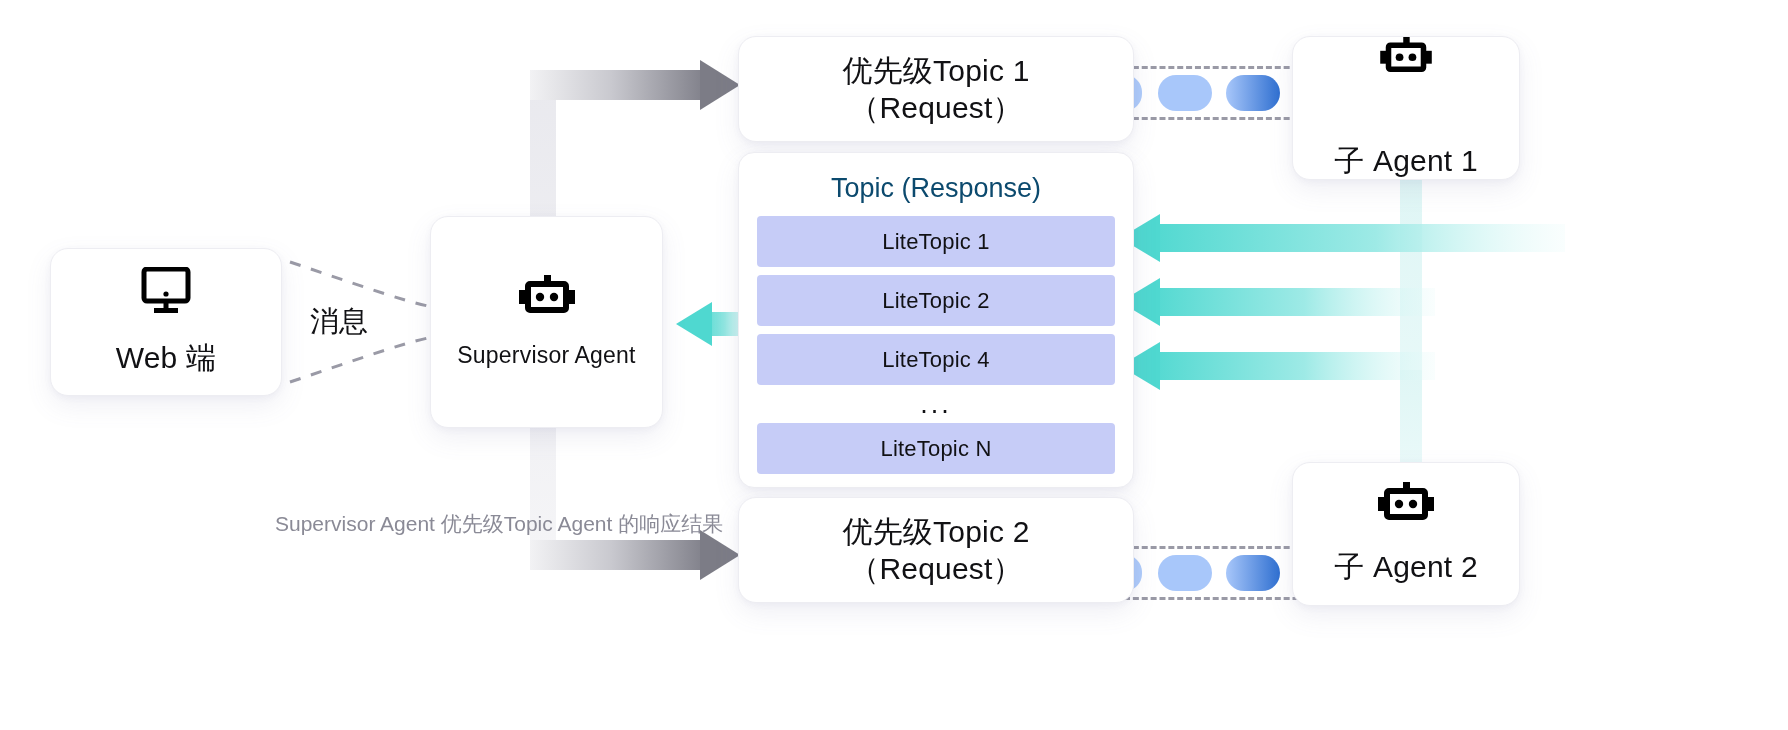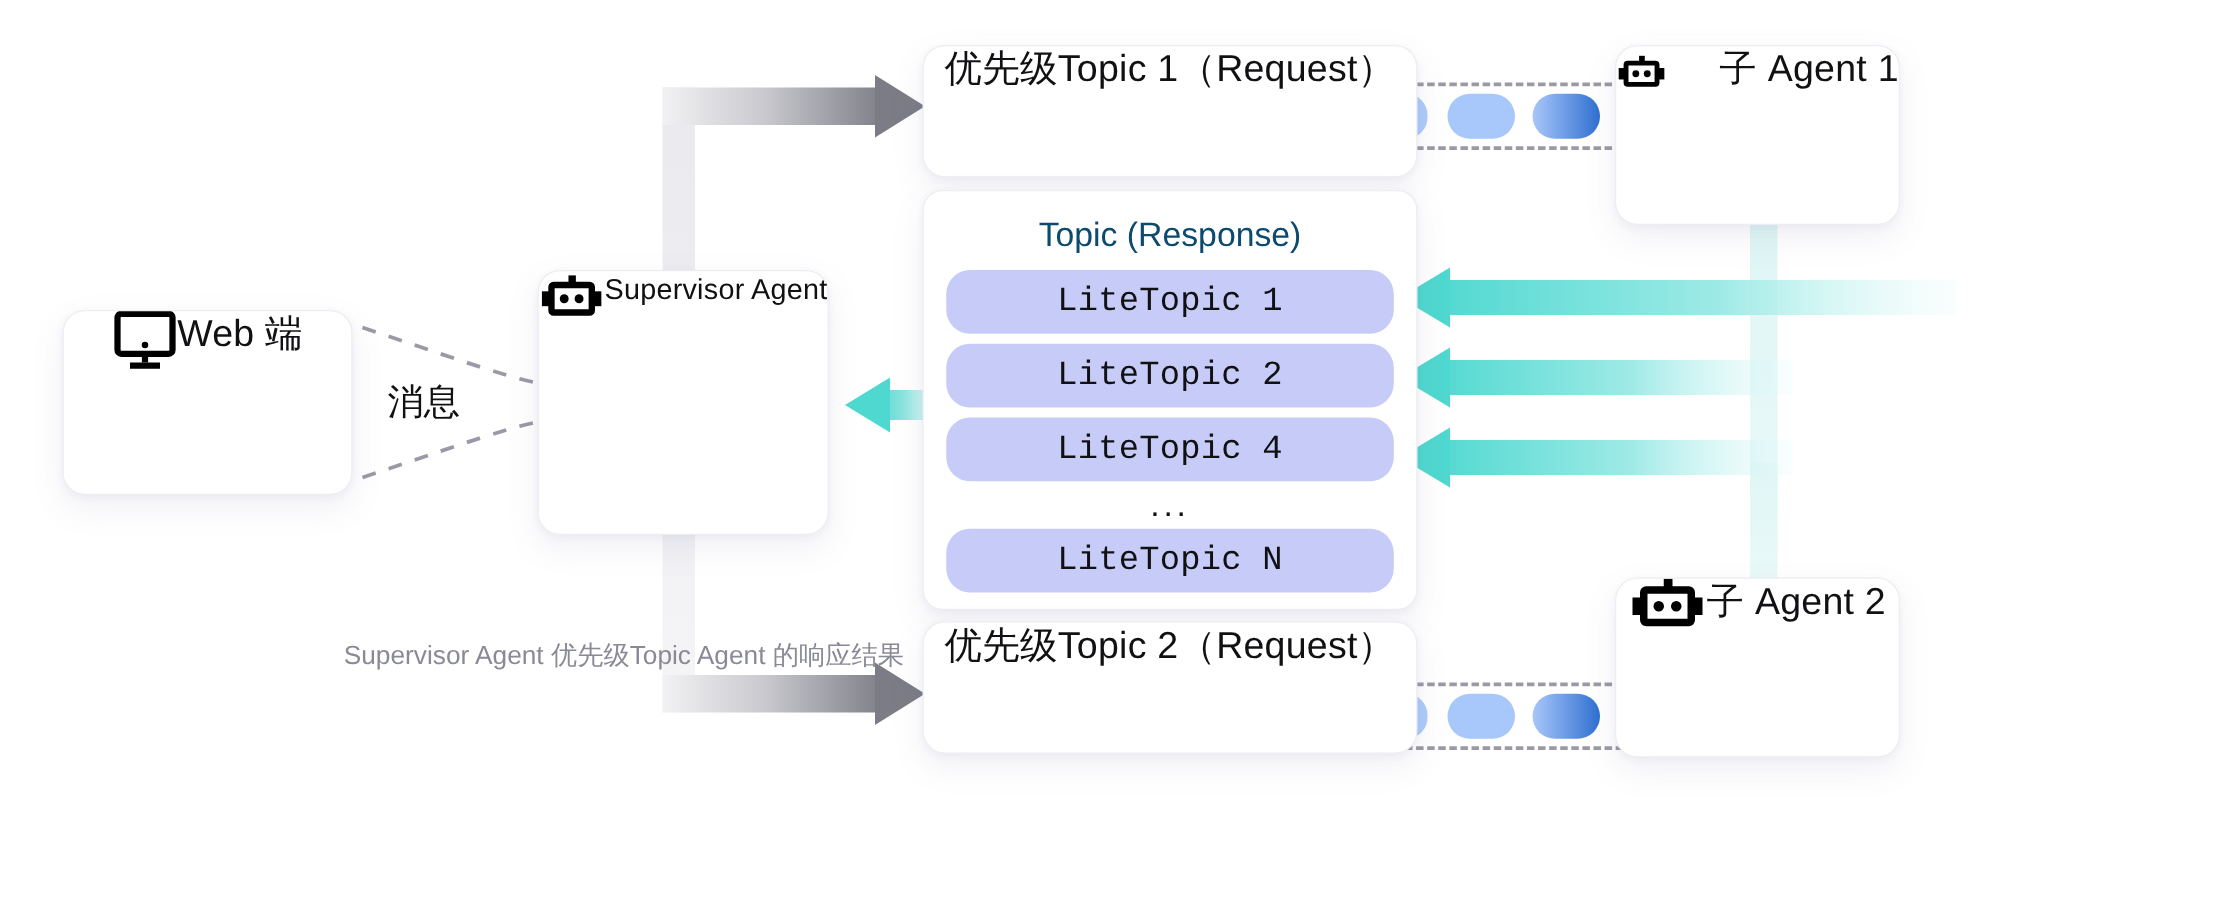--- a/index.html
+++ b/index.html
@@ -11,21 +11,21 @@
   }
   #stage{position:relative;width:1788px;height:730px;background:#fff;overflow:hidden;}
 
   
   .card{
     position:absolute;
     background:#ffffff;
     border:1px solid #ededf2;
     border-radius:18px;
     box-shadow:0 10px 26px rgba(110,110,160,.10), 0 2px 6px rgba(110,110,160,.06);
-    display:flex;flex-direction:row;justify-content:center;
+    display:flex;flex-direction:column;align-items:center;justify-content:center;
     box-sizing:border-box;
     z-index:6;
   }
   .card-label{
     color:#111114;
     font-size:30px;
     line-height:1.25;
     text-align:center;
     white-space:nowrap;
     letter-spacing:.2px;
@@ -52,26 +52,25 @@
     flex-direction:column;align-items:stretch;justify-content:flex-start;
     padding:14px 18px 16px;border-radius:16px;
   }
   #topic-resp .panel-title{
     color:#0c4a6e;font-size:27px;text-align:center;
     margin:6px 0 12px;white-space:nowrap;
   }
   .lite-list{display:flex;flex-direction:column;gap:8px;}
   .lite-topic{
     background:#c6ccf7;
-    border-radius:19px;
+    border-radius:4px;
     height:51px;
     display:flex;align-items:center;justify-content:center;
-    color:#111114;font-size:27px;
+    color:#111114;font-size:22px;
     letter-spacing:.2px;
-    font-family:Liberation Mono, monospace;
   }
   .lite-ellipsis{
     text-align:center;color:#111114;font-size:27px;
     line-height:1;height:22px;letter-spacing:3px;
     display:flex;align-items:center;justify-content:center;
   }
 
   
   #wires{position:absolute;left:0;top:0;width:1788px;height:730px;z-index:2;}
 

